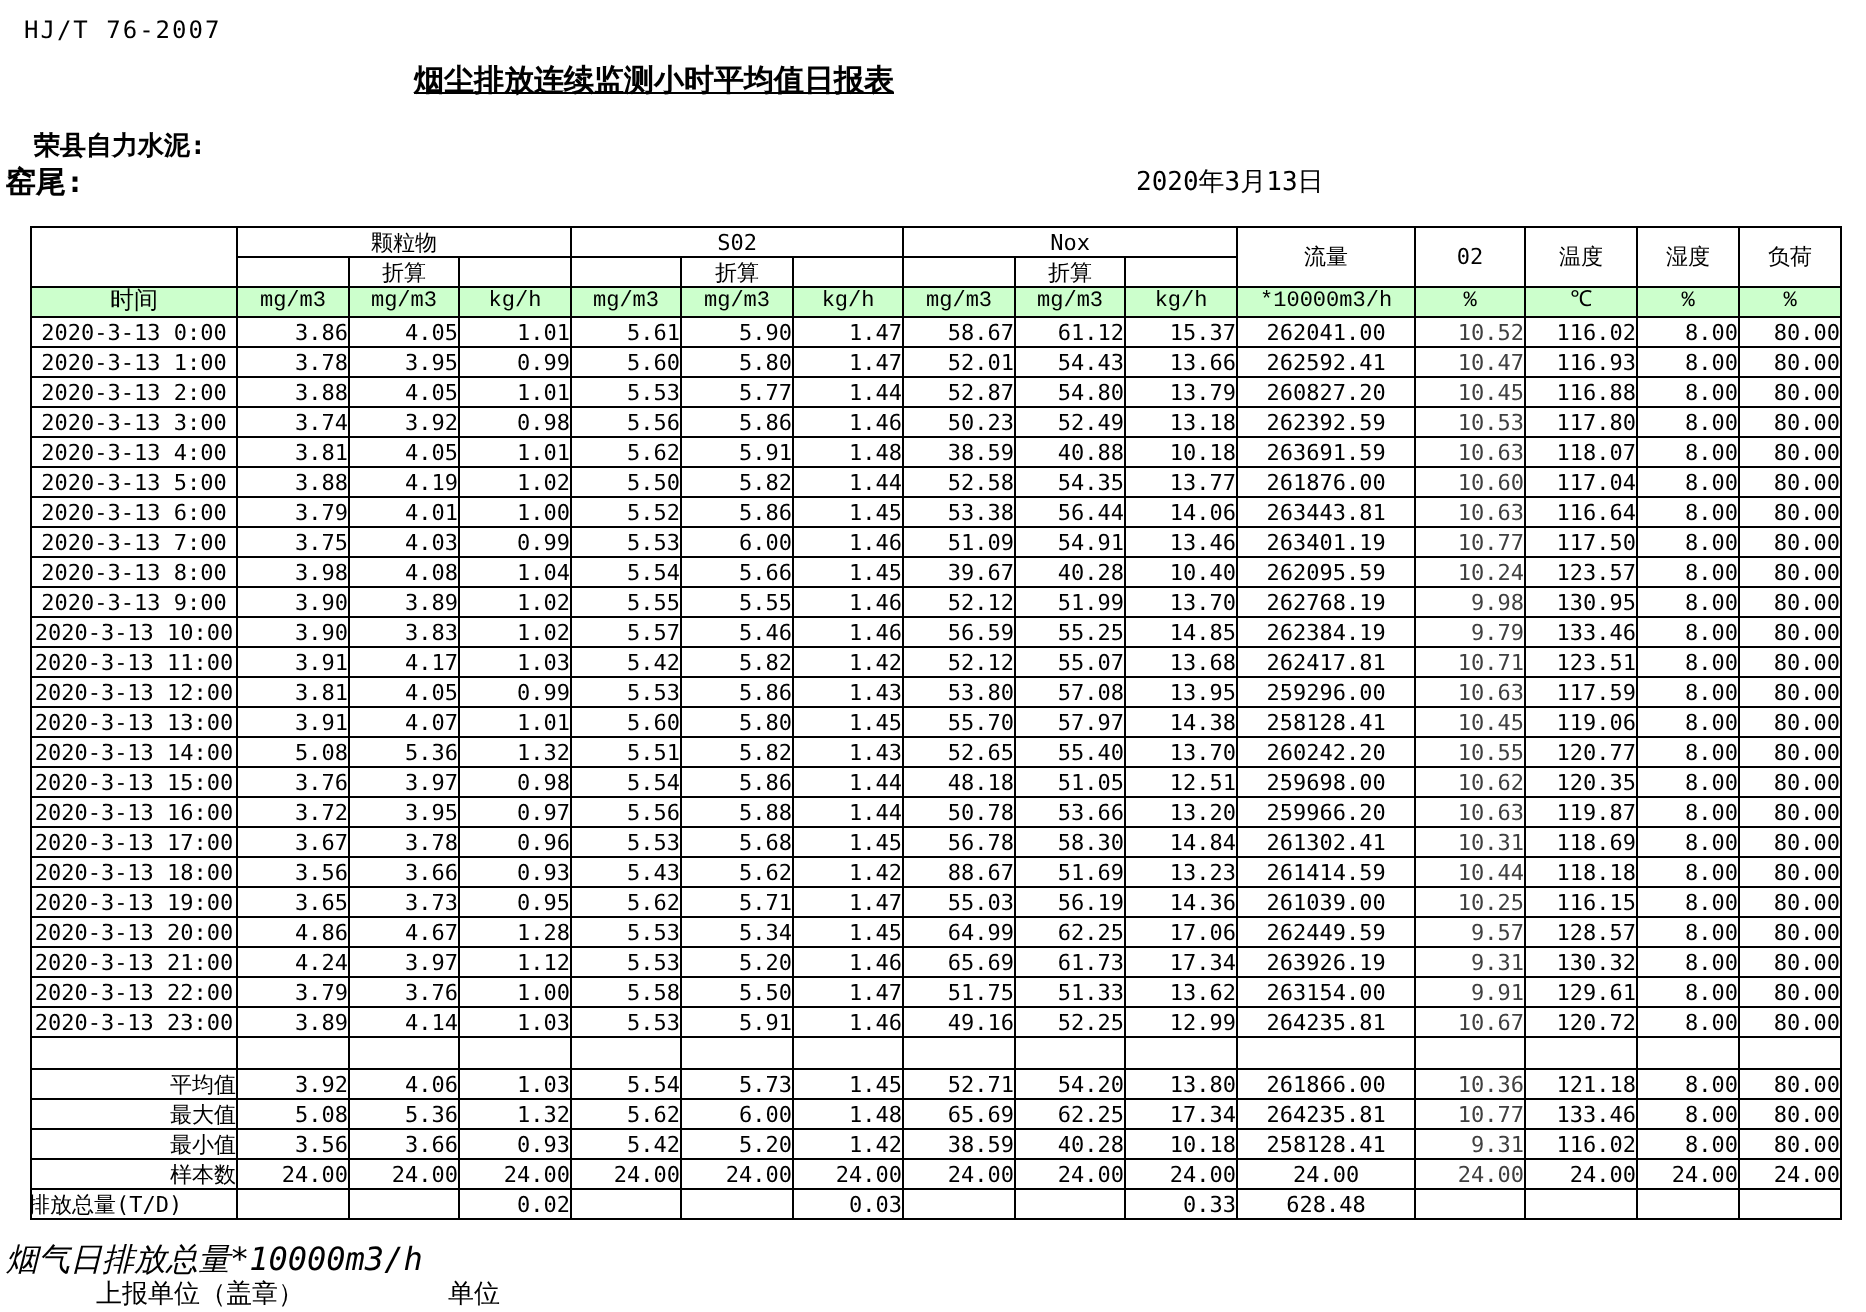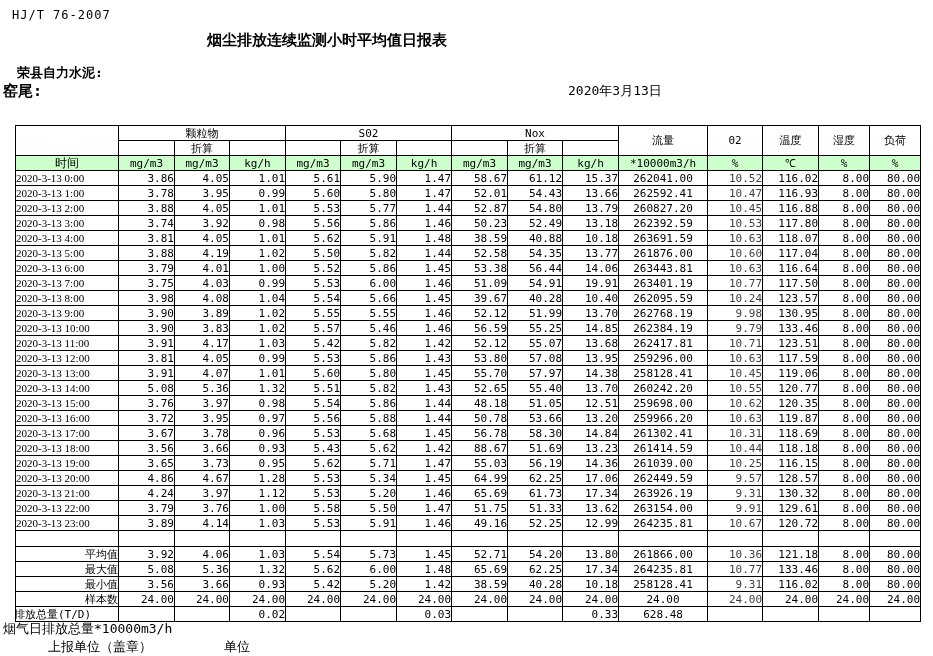--- a/index.html
+++ b/index.html
@@ -1,47 +1,47 @@
 <!DOCTYPE html>
 <html><head>
 <meta charset="utf-8">
 <style>
   html,body { margin:0; padding:0; background:#fff; }
   body {
     width:933px; height:656px; position:relative; overflow:hidden;
     font-family:"DejaVu Sans Mono","Liberation Mono",monospace; color:#000;
   }
   .hdr-code   { position:absolute; top:8px;  left:12px;  font-weight:normal; font-size:12px; letter-spacing:1px; }
-  .doc-title  { position:absolute; top:31px; left:207px; font-weight:bold; font-size:15px; }
+  .doc-title  { position:absolute; top:31px; left:207px; font-weight:bold; font-size:15px;text-decoration:underline; }
   .company    { position:absolute; top:64px; left:17px;   font-weight:bold; font-size:13px; }
   .station    { position:absolute; top:82px; left:3px;   font-weight:bold; font-size:15px; }
   .date       { position:absolute; top:82px; left:568px; font-size:13px; }
 
   table.report {
     position:absolute; top:113px; left:15px; width:905px;
-    border-collapse:collapse; table-layout:fixed;margin-top:12px;
+    border-collapse:collapse; table-layout:fixed;
   }
   table.report td {
     border:1px solid #000; padding:0; margin:0;
     font-size:11px; height:14px; line-height:13px;
     overflow:hidden; white-space:nowrap;
   }
   td.h1   { height:15px; text-align:center; font-size:12px; }
   td.h2   { height:14px; text-align:center; font-size:12px; }
-  td.grn  { background:#ccffcc; height:16px; text-align:center; font-size:11px; }
+  td.grn  { background:#ccffcc; height:16px; text-align:center; font-size:11px;font-family:Liberation Mono, monospace; }
   td.grn.cjk { font-size:12px; }
-  td.time { text-align:left; padding-right:4px;font-family:Liberation Serif, serif; }
+  td.time { text-align:center; padding-right:4px; }
   td.num  { text-align:right; padding-right:10px; }
   td.flow { padding-right:6px;text-align:center; }
   td.o2   { color:#404040; padding-top:1px; }
   td.slabel { text-align:right; padding-right:3px; font-size:12px; }
   td.spill  { text-align:left; text-indent:-13px; overflow:visible; font-size:12px; }
   tr.blank td { height:15px; }
 
-  .note-flow  { position:absolute; top:620px; left:3px; font-size:13px; }
+  .note-flow  { position:absolute; top:620px; left:3px; font-size:16px;font-style:italic; }
   .note-unit1 { position:absolute; top:638px; left:3px; font-size:13px;margin-left:45px; }
   .note-unit2 { position:absolute; top:638px; left:200px; font-size:13px;margin-left:24px; }
 </style>
 </head>
 <body>
 
 <div class="hdr-code">HJ/T 76-2007</div>
 <div class="doc-title">烟尘排放连续监测小时平均值日报表</div>
 <div class="company">荣县自力水泥:</div>
 <div class="station">窑尾:</div>
@@ -229,21 +229,21 @@
       <tr>
         <td class="time">2020-3-13 7:00</td>
         <td class="num">3.75</td>
         <td class="num">4.03</td>
         <td class="num">0.99</td>
         <td class="num">5.53</td>
         <td class="num">6.00</td>
         <td class="num">1.46</td>
         <td class="num">51.09</td>
         <td class="num">54.91</td>
-        <td class="num">19.91</td>
+        <td class="num">13.46</td>
         <td class="num flow">263401.19</td>
         <td class="num o2">10.77</td>
         <td class="num">117.50</td>
         <td class="num">8.00</td>
         <td class="num">80.00</td>
       </tr>
       <tr>
         <td class="time">2020-3-13 8:00</td>
         <td class="num">3.98</td>
         <td class="num">4.08</td>

